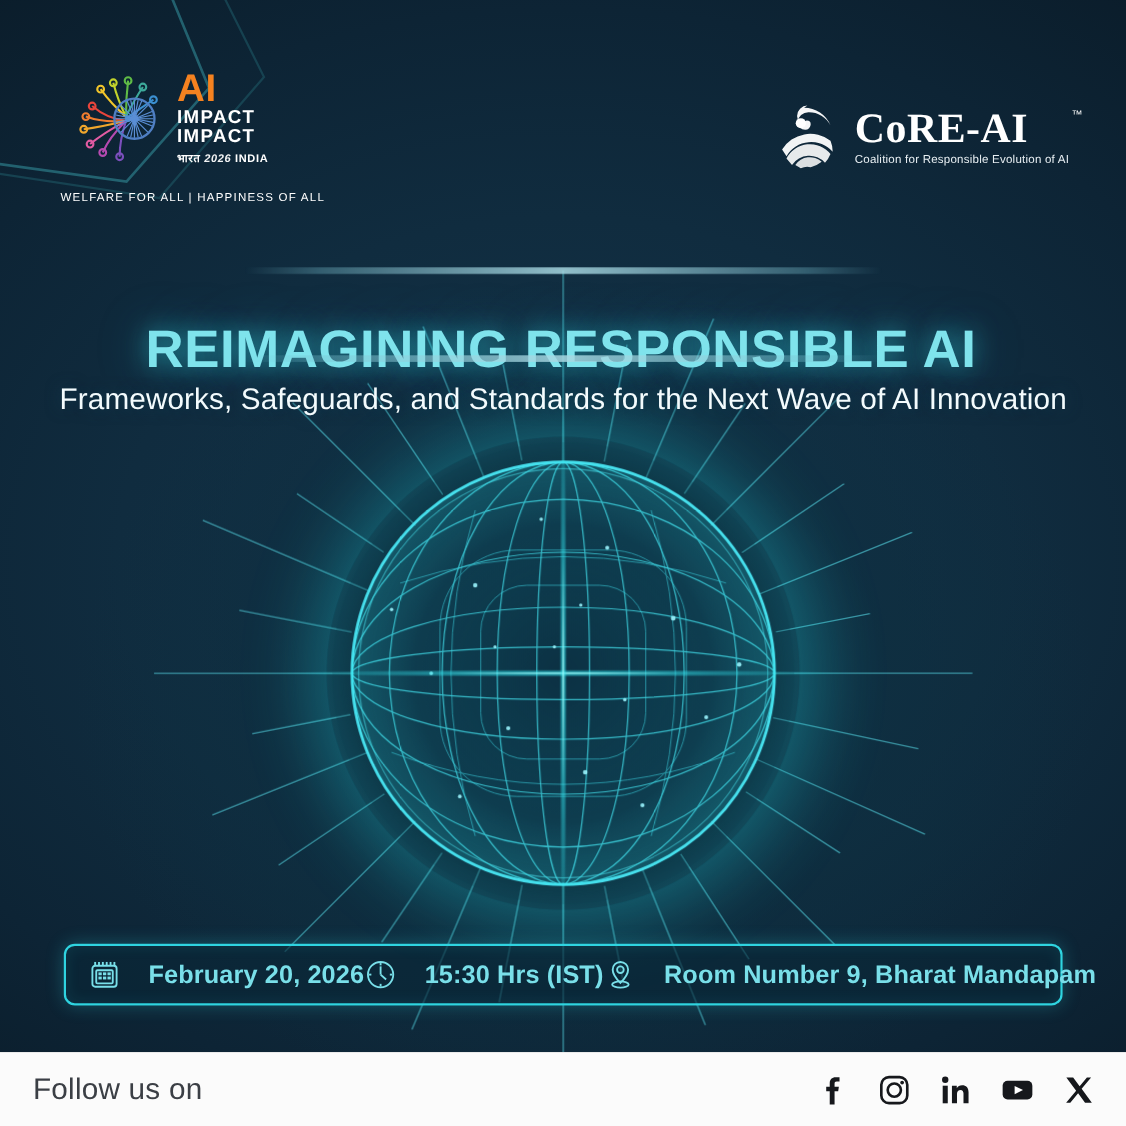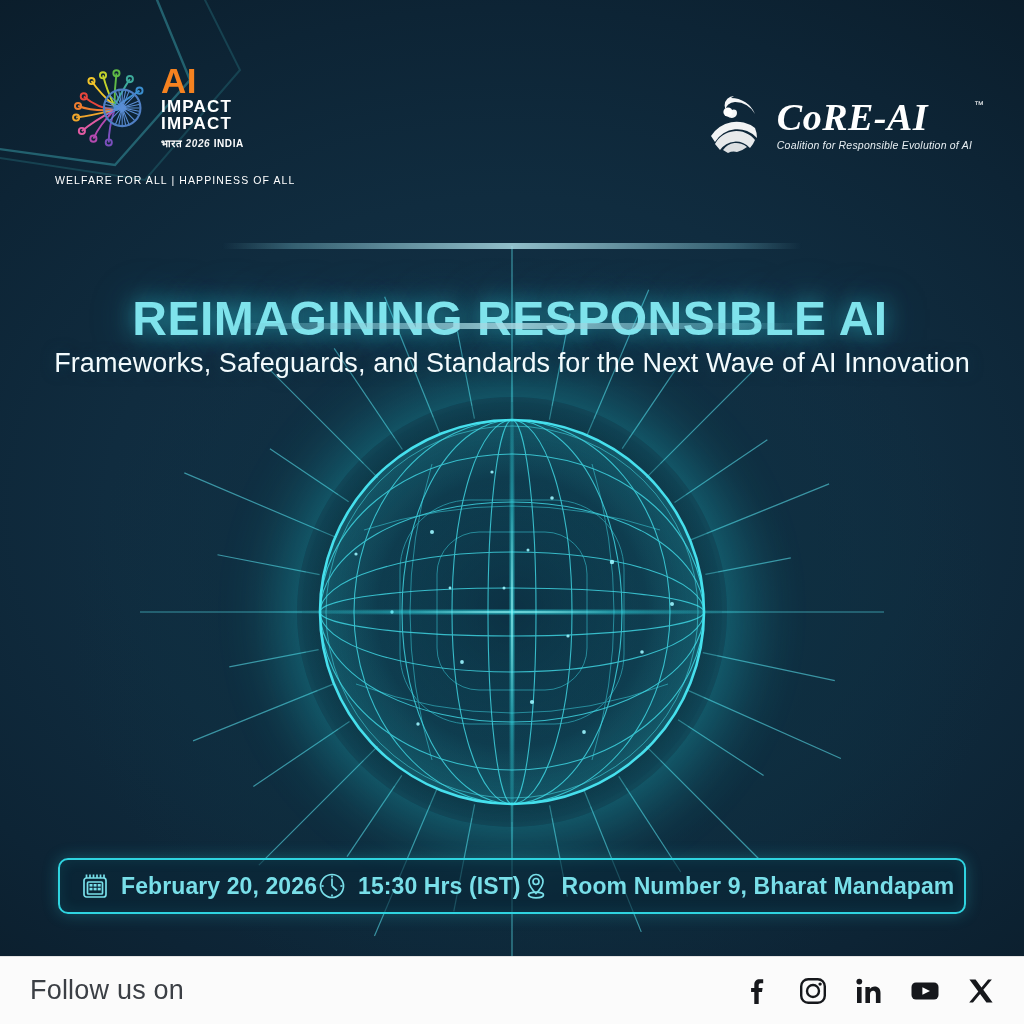--- a/index.html
+++ b/index.html
@@ -118,21 +118,21 @@
 
   .core-logo {
     position: absolute;
     right: 52px;
     top: 92px;
     display: flex;
     align-items: center;
     gap: 12px;
   }
   .core-mark { width: 64px; height: 64px; flex: none; }
-  .core-words { position: relative; font-style: italic; }
+  .core-words { position: relative; }
   .core-name {
     font-size: 38px;
     font-weight: 700;
     color: #ffffff;
     letter-spacing: 0.5px;
     line-height: 1;
     font-family: "Liberation Serif", serif;
   }
   .core-tm {
     position: absolute;
@@ -201,21 +201,21 @@
     box-shadow: 0 0 16px rgba(47,212,224,0.28), inset 0 0 14px rgba(47,212,224,0.10);
     display: flex;
     align-items: center;
     padding: 0 20px;
     box-sizing: border-box;
     gap: 0;
   }
   .info-item {
     display: flex;
     align-items: center;
-    gap: 11px;
+    gap: 25px;
     white-space: nowrap;
   }
   .info-item .ii-icon { width: 30px; height: 30px; flex: none; }
   .info-item .ii-text {
     font-size: 23px;
     font-weight: 700;
     color: #79dfe9;
     letter-spacing: 0.1px;
   }
   .spacer-a { width: 62px; }

